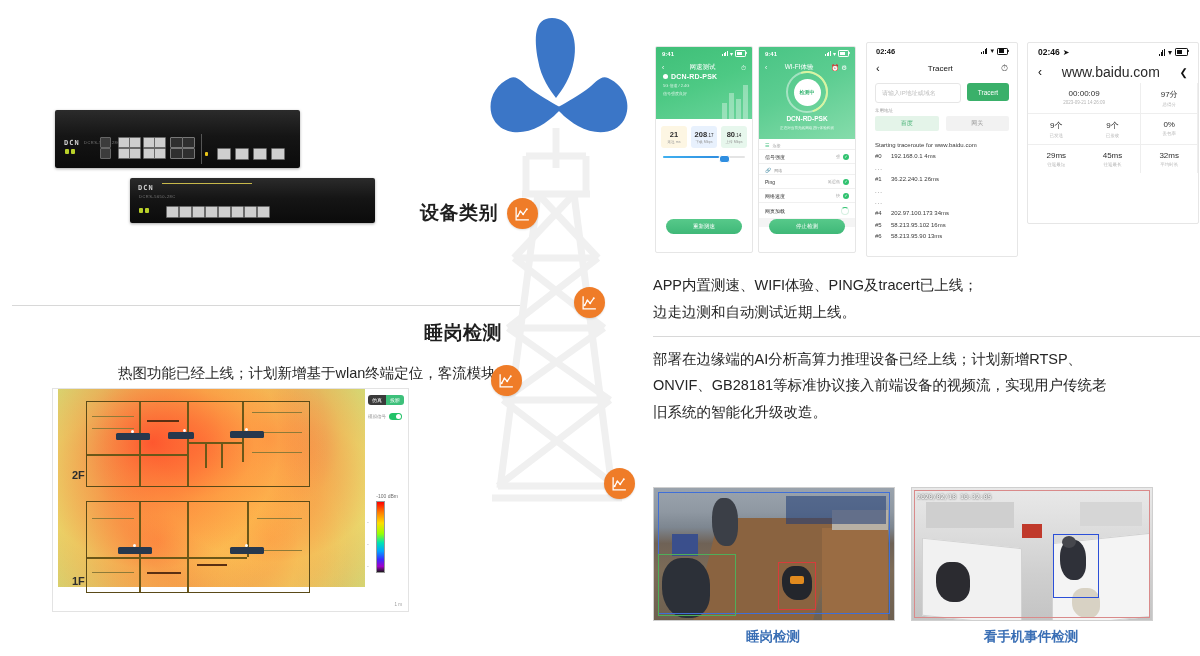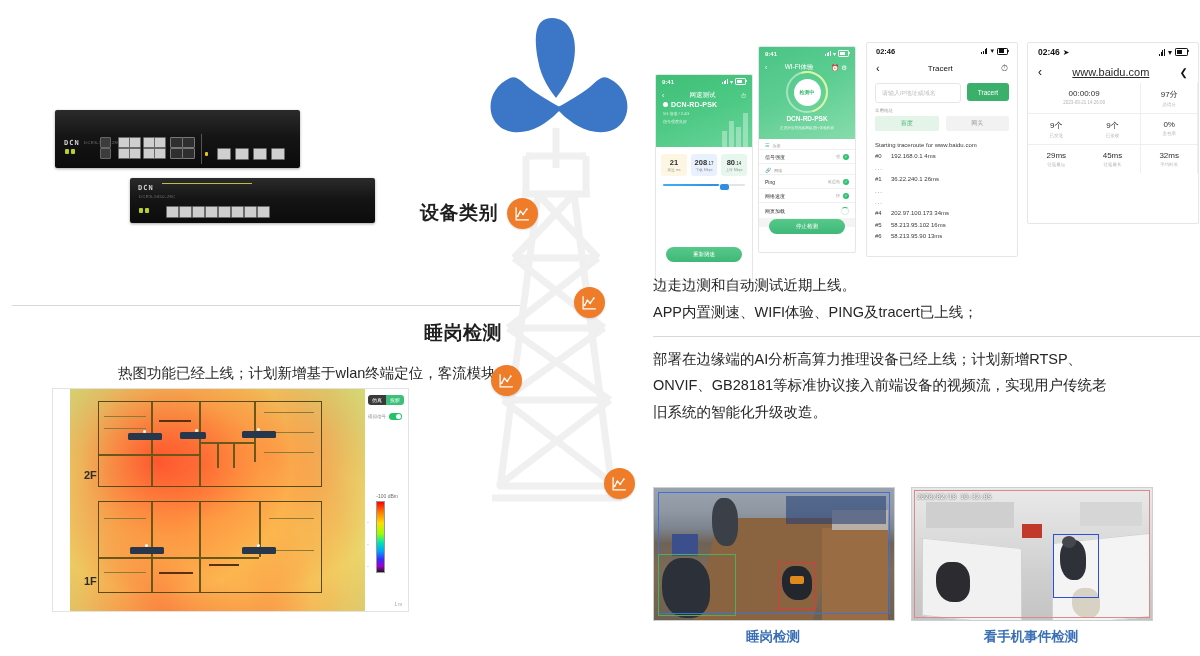--- a/index.html
+++ b/index.html
@@ -35,28 +35,29 @@
   .led{position:absolute;background:#b9d02a;border-radius:1px;}
   .sfp{position:absolute;background:#2f2f2f;border:1px solid #777;border-radius:1px;}
   .sw-divline{position:absolute;background:#555;}
 
   
   #heatmap-panel{
     position:absolute;left:52px;top:388px;width:355px;height:222px;
     background:#fff;border:1px solid #e3e3e3;overflow:hidden;
   }
   .hm-canvas{
-    position:absolute;left:17px;top:0;width:312px;height:266px;
+    position:absolute;left:5px;top:0;width:312px;height:198px;
     background:
       radial-gradient(circle at 28% 27%, rgba(255,70,40,.85) 0%, rgba(255,140,60,.55) 26%, rgba(255,220,90,.35) 45%, rgba(255,255,255,0) 62%),
       radial-gradient(circle at 43% 28%, rgba(255,90,50,.70) 0%, rgba(255,170,70,.45) 22%, rgba(255,255,255,0) 46%),
       radial-gradient(circle at 63% 25%, rgba(255,70,40,.80) 0%, rgba(255,150,60,.52) 28%, rgba(255,230,95,.32) 48%, rgba(255,255,255,0) 66%),
       radial-gradient(circle at 30% 76%, rgba(255,70,40,.85) 0%, rgba(255,145,60,.55) 28%, rgba(255,225,90,.35) 50%, rgba(255,255,255,0) 68%),
       radial-gradient(circle at 63% 76%, rgba(255,70,40,.82) 0%, rgba(255,150,62,.52) 28%, rgba(255,230,95,.33) 50%, rgba(255,255,255,0) 68%),
       radial-gradient(ellipse 120% 90% at 50% 50%, #d8f0a0 0%, #bfe88f 55%, #a9e07f 100%);
+    padding-left: 24px;
   }
   .floorplan{position:absolute;border:1.6px solid #5a4a18;}
   .fp-wall{position:absolute;background:#6b5718;}
   .fp-wall.light{background:#8d7a38;height:1px;}
   .floor-label{
     position:absolute;font-size:11px;font-weight:bold;color:#2d2d2d;
     font-family:"Liberation Sans",sans-serif;
   }
   .ap-chip{
     position:absolute;background:#27384d;border-radius:1.5px;
@@ -112,21 +113,21 @@
   .sig-bars i{display:block;width:1px;background:currentColor;}
   .wifi-gl{font-size:6px;}
   .batt{
     display:inline-block;width:9px;height:5px;border:.8px solid currentColor;
     border-radius:1.2px;position:relative;
   }
   .batt::before{content:"";position:absolute;left:.7px;top:.7px;bottom:.7px;width:5.5px;background:currentColor;}
   .batt::after{content:"";position:absolute;right:-2px;top:1.4px;width:1px;height:2px;background:currentColor;border-radius:0 1px 1px 0;}
 
   
-  #phone-speed{left:655px;top:46px;width:96px;height:205px;margin-top:28px;}
+  #phone-speed{left:655px;top:46px;width:96px;height:205px;}
   .sp-head{
     height:72px;background:linear-gradient(160deg,#3fbf78 0%,#4dc984 50%,#6ad49b 100%);
     color:#fff;position:relative;overflow:hidden;
   }
   .sp-bars{position:absolute;right:4px;bottom:0;display:flex;align-items:flex-end;gap:2px;opacity:.35;}
   .sp-bars i{display:block;width:5px;background:#fff;}
   .ssid-row{position:absolute;left:7px;top:26px;display:flex;align-items:center;gap:3px;font-size:7px;font-weight:bold;letter-spacing:.2px;}
   .ssid-dot{width:5px;height:5px;border-radius:50%;background:#fff;}
   .ssid-sub{position:absolute;left:7px;font-size:4px;color:rgba(255,255,255,.8);}
   .stat-row{display:flex;gap:4px;padding:7px 5px 0;}
@@ -206,21 +207,21 @@
   }
   .tab-on{background:#e4f4e9;color:#49b377;}
   .tab-off{background:#f2f2f2;color:#9b9b9b;}
   .tr-log{padding:9px 8px 0;font-size:6px;color:#3a3a3a;line-height:1.9;}
   .tr-log .dots{color:#bdbdbd;letter-spacing:1px;}
   .tr-hop{display:flex;gap:5px;}
   .tr-hop .n{width:11px;color:#3a3a3a;}
 
   
   #phone-browser{left:1027px;top:42px;width:170px;height:180px;}
-  .br-url{flex:1;text-align:center;font-size:11px;color:#2a2a2a;text-decoration:underline;}
+  .br-url{flex:1;text-align:center;font-size:14px;color:#2a2a2a;}
   .grid-metrics{display:grid;grid-template-columns:1fr 1fr 1fr;}
   .gm-cell{
     border-right:1px solid #eee;border-bottom:1px solid #eee;
     padding:6px 2px;text-align:center;
   }
   .gm-cell:nth-child(3n){border-right:none;}
   .gm-v{font-size:8px;color:#2e2e2e;}
   .gm-k{font-size:4.5px;color:#b5b5b5;margin-top:2px;}
   .gm-span2{grid-column:span 2;}
 
@@ -697,22 +698,22 @@
         <div class="gm-k">往返最长</div>
       </div>
       <div class="gm-cell" style="border-bottom:none;">
         <div class="gm-v">32ms</div>
         <div class="gm-k">平均时长</div>
       </div>
     </div>
   </div>
 
   <div class="abs" id="right-col">
+    <div class="body-txt">APP内置测速、WIFI体验、PING及tracert已上线；</div>
     <div class="body-txt">边走边测和自动测试近期上线。</div>
-    <div class="body-txt">APP内置测速、WIFI体验、PING及tracert已上线；</div>
 
     <div class="rule" style="margin:10px 0 9px;"></div>
 
     <div class="body-txt">部署在边缘端的AI分析高算力推理设备已经上线；计划新增RTSP、</div>
     <div class="body-txt">ONVIF、GB28181等标准协议接入前端设备的视频流，实现用户传统老</div>
     <div class="body-txt">旧系统的智能化升级改造。</div>
   </div>
 
   <div class="photo" id="photo-sleep">
     <div class="ph1-bg"></div>

